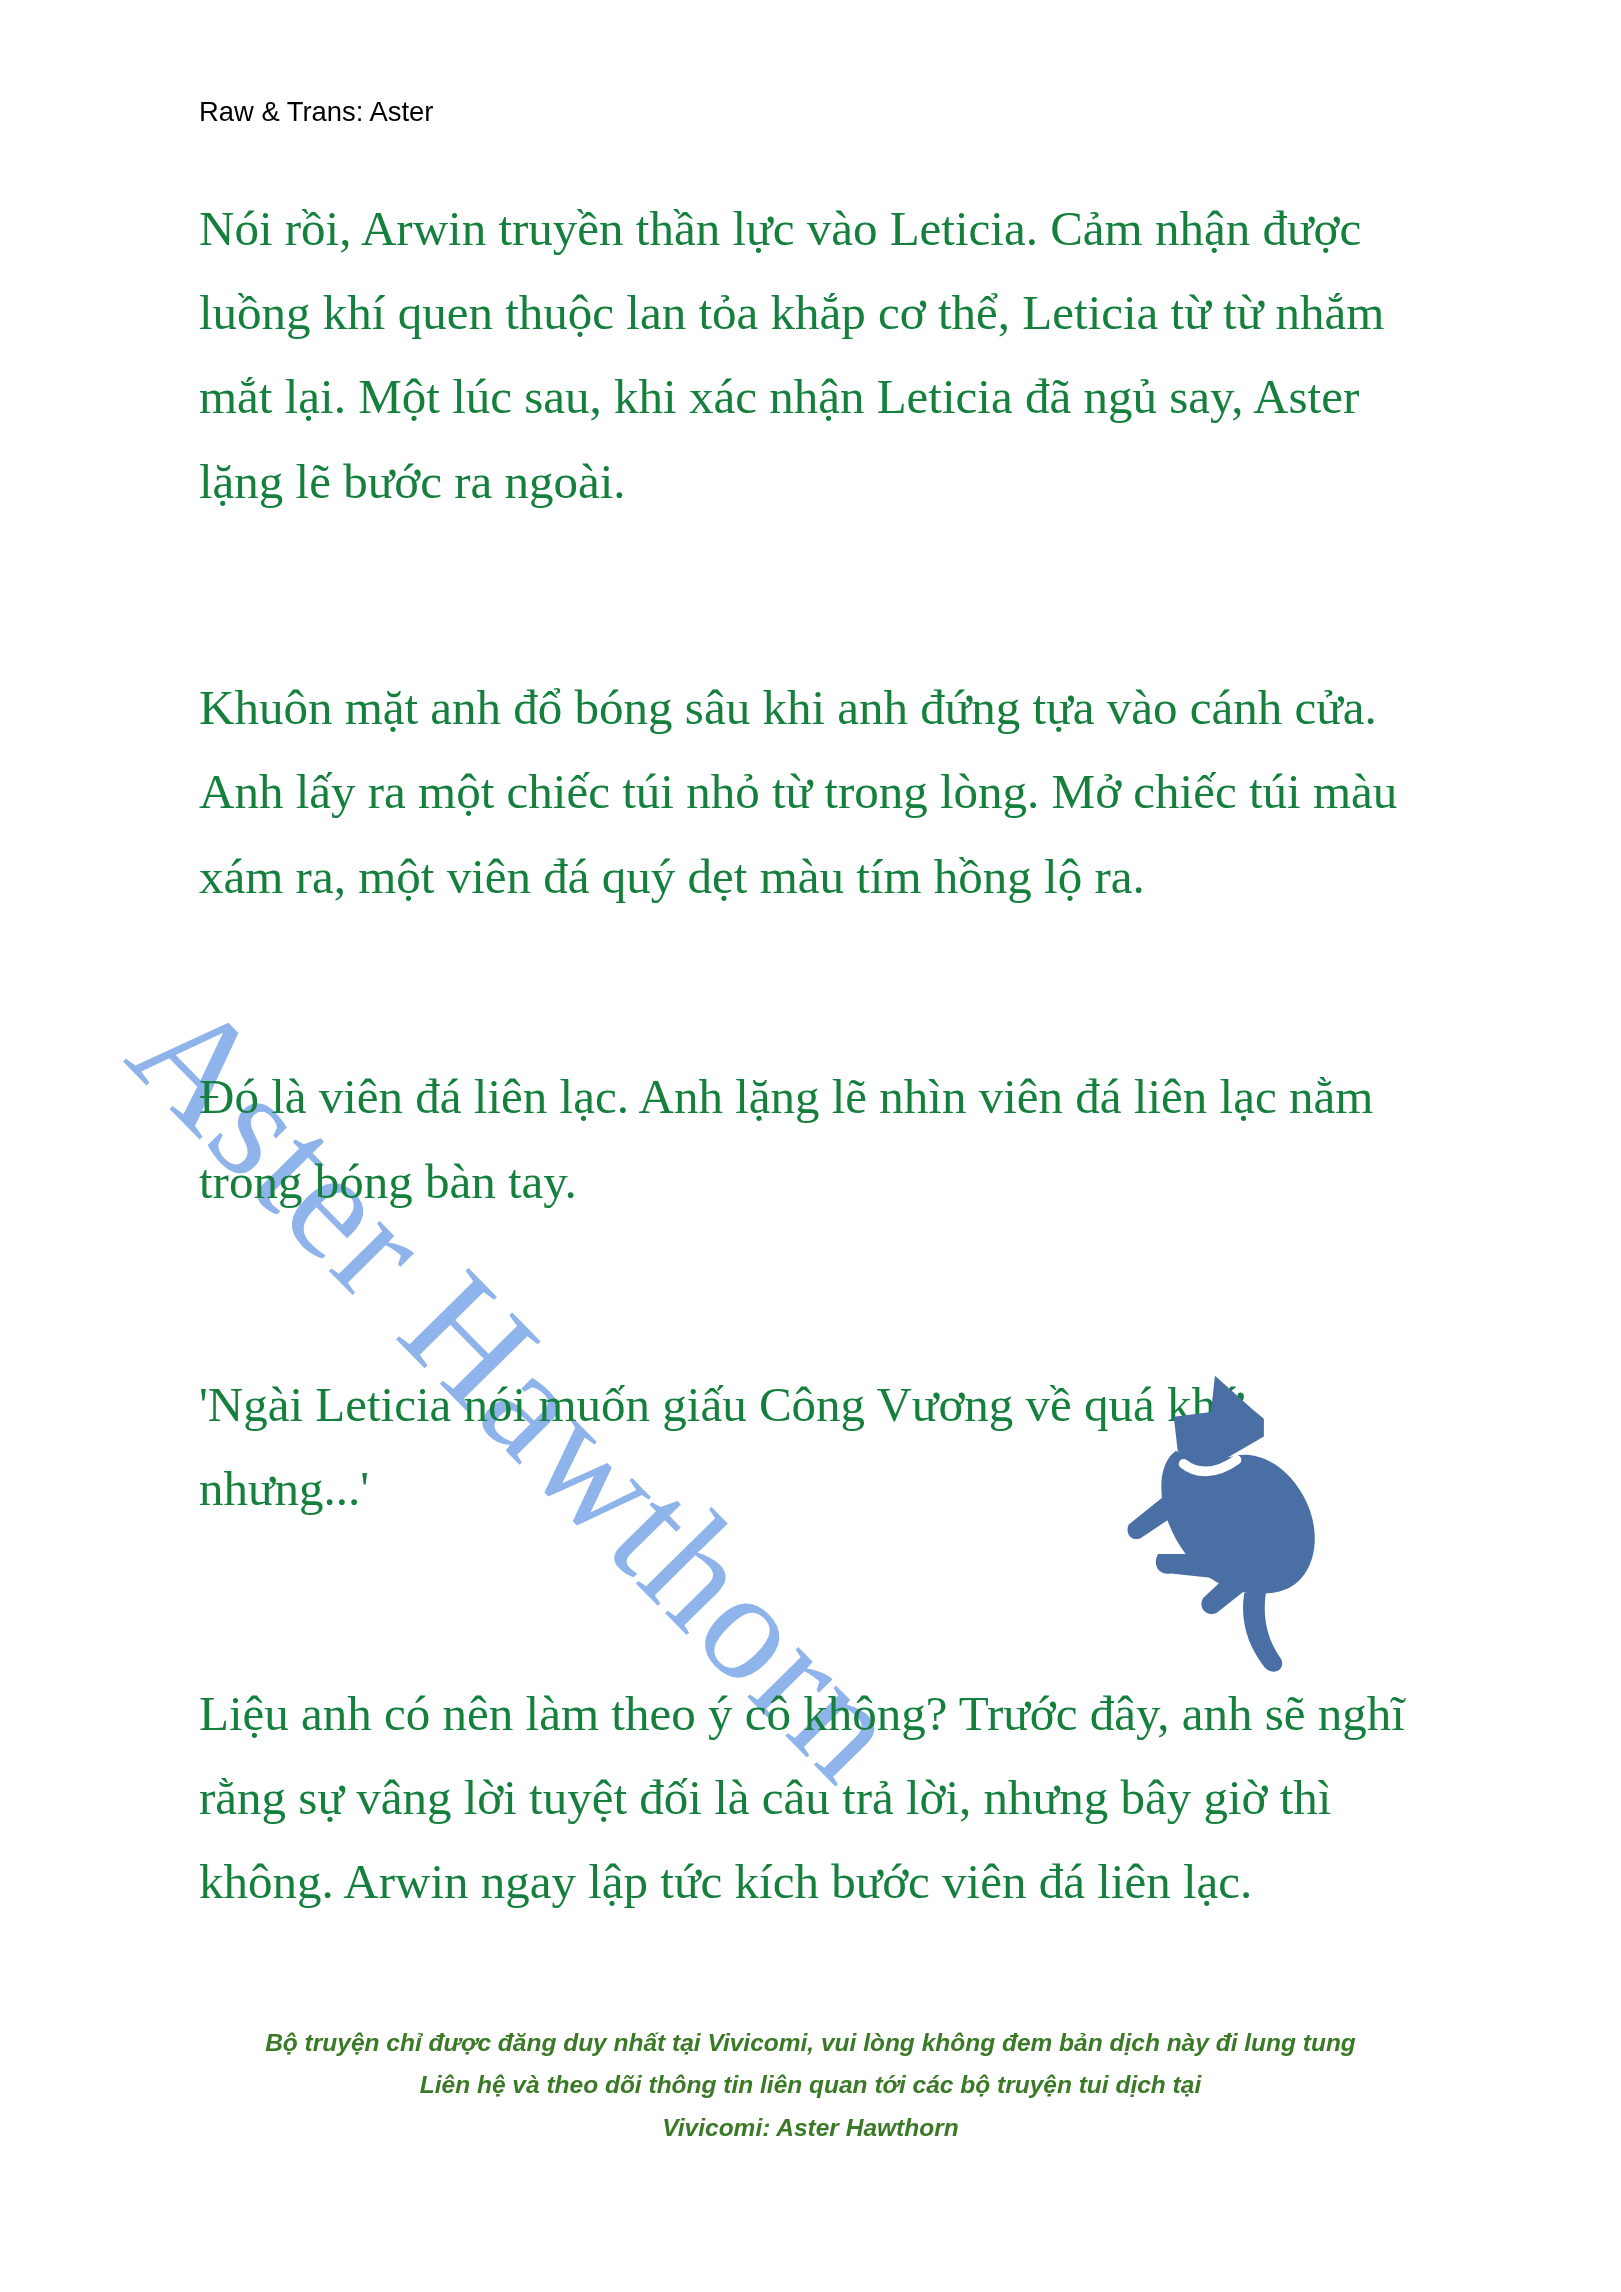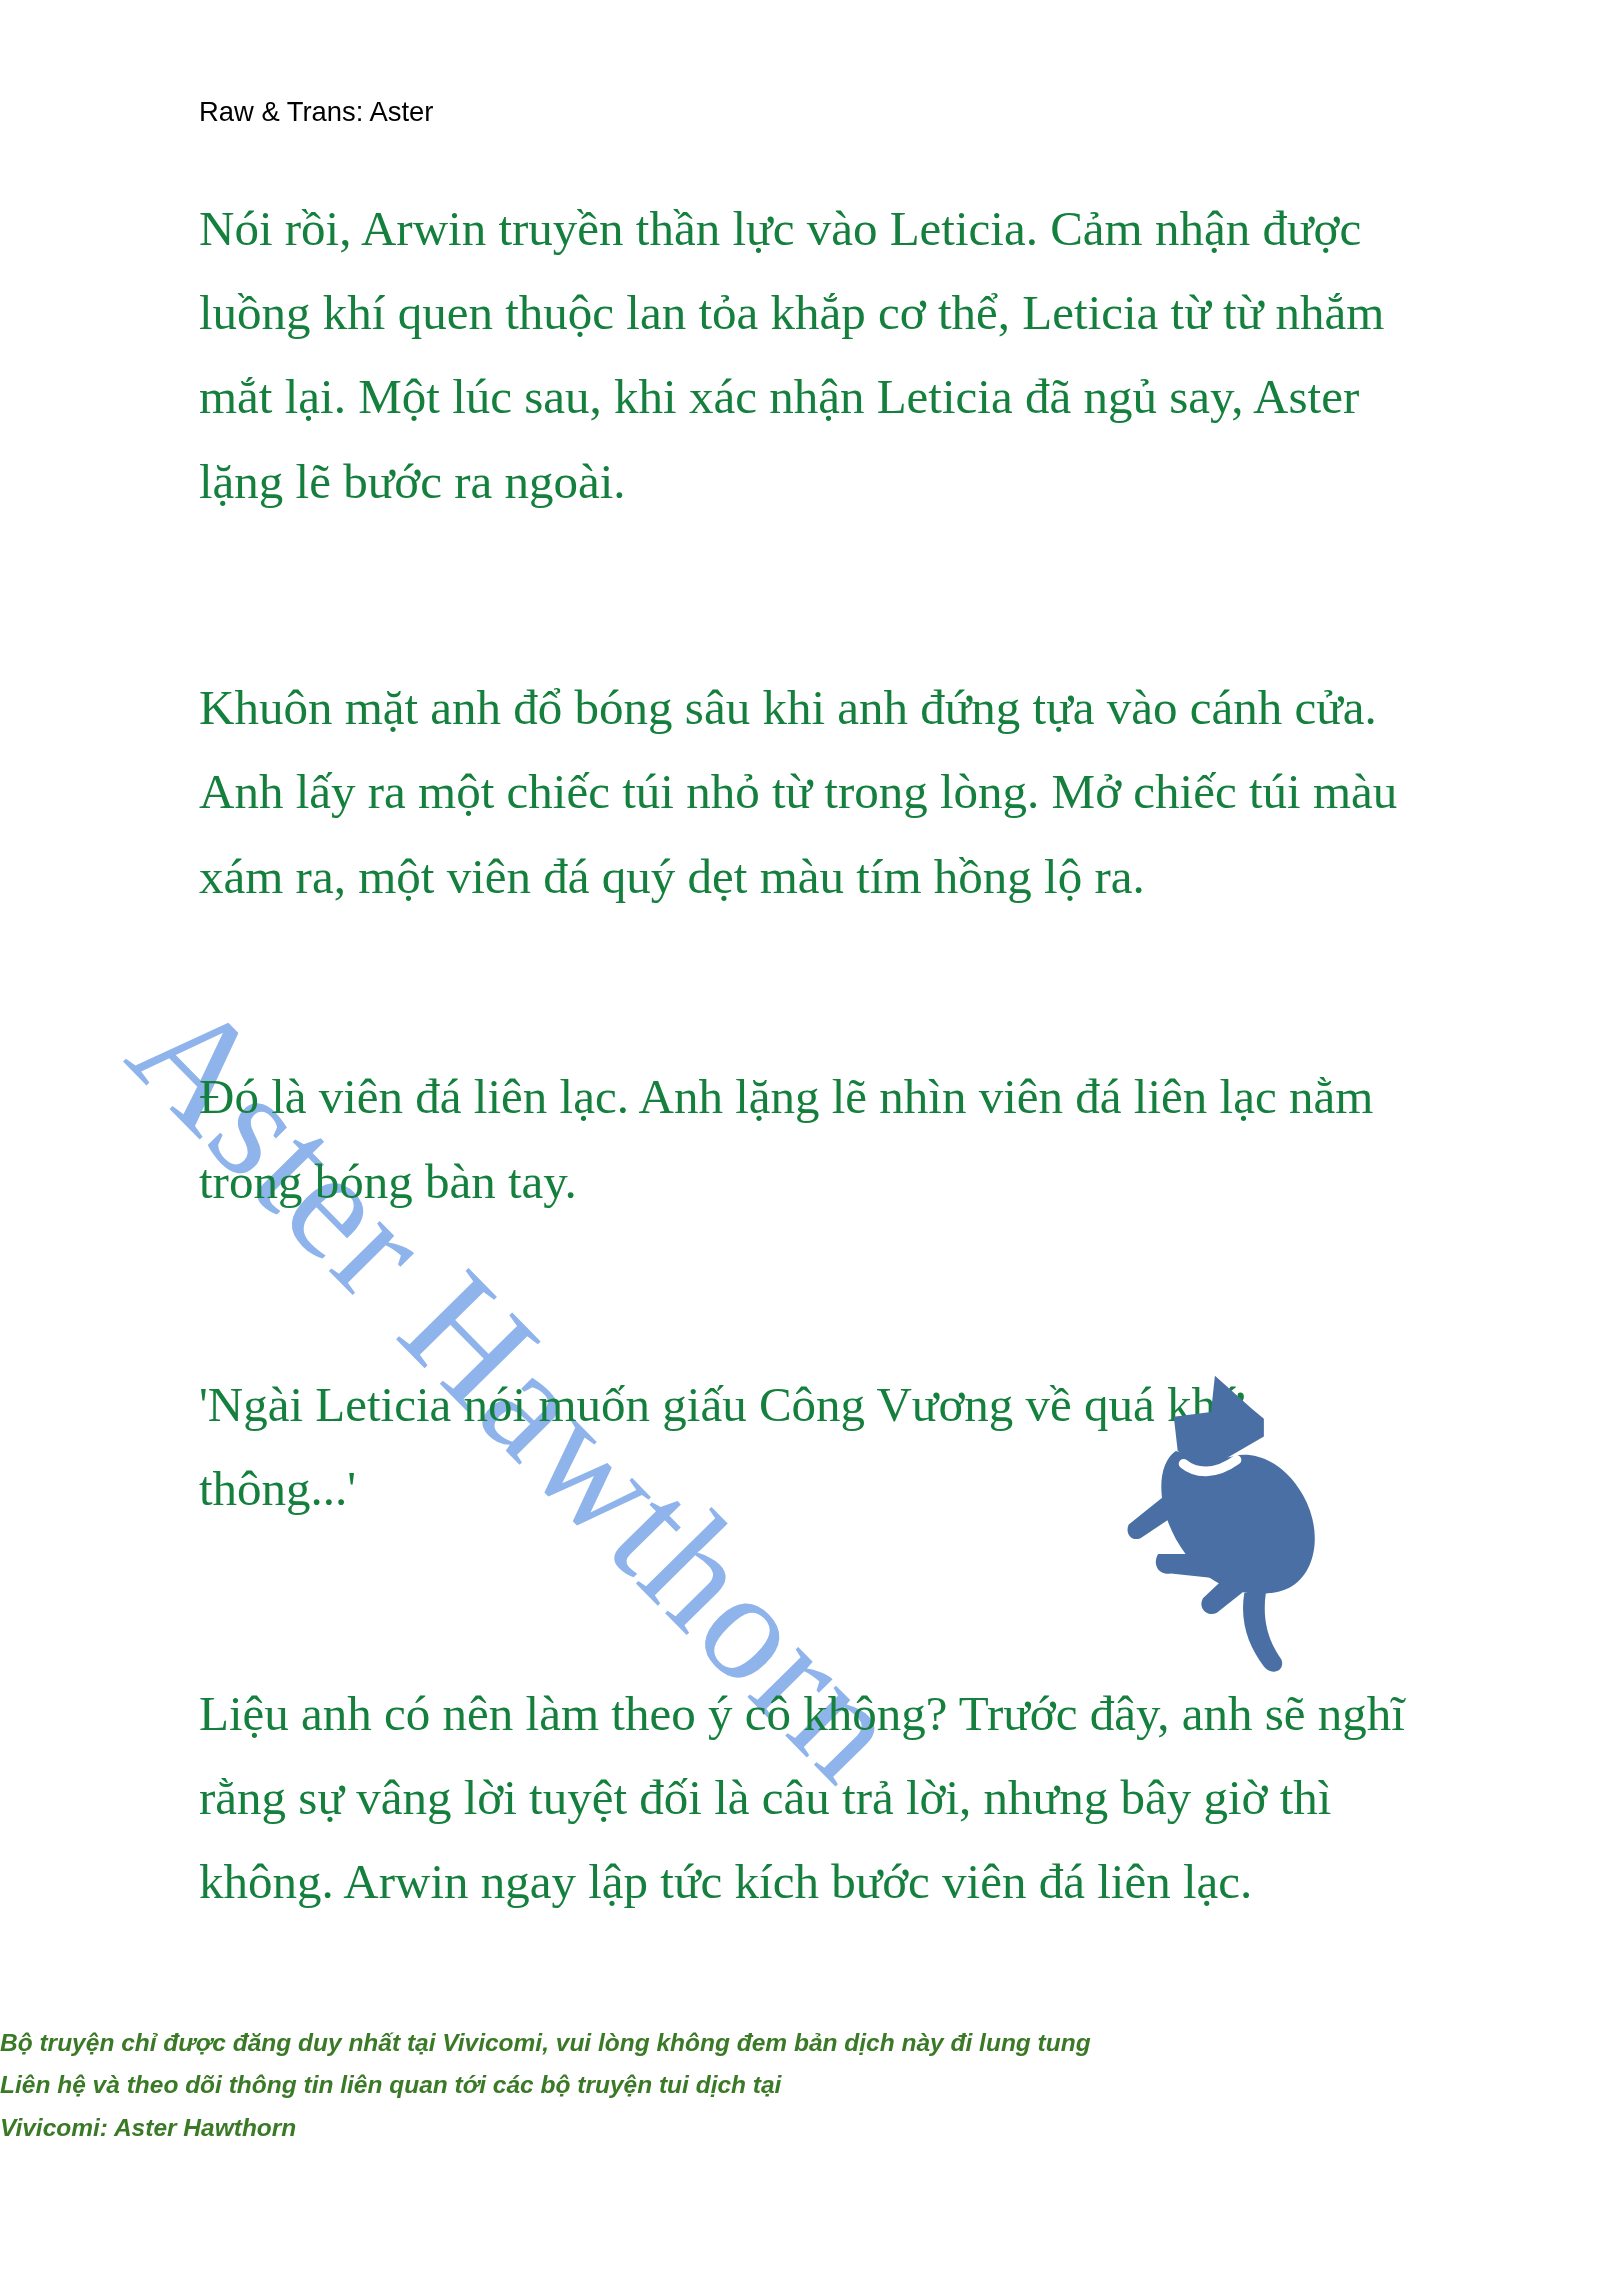--- a/index.html
+++ b/index.html
@@ -16,21 +16,21 @@
       line-height: 49px; white-space: nowrap; z-index: 2;
     }
     .watermark {
       position: absolute; left: 214px; top: 970px;
       font-family: "Liberation Serif", serif; font-size: 155px; color: #8fb4ec;
       white-space: nowrap; transform-origin: 0 0; transform: rotate(45.5deg);
       z-index: 1; line-height: 1; letter-spacing: 2px;
     }
     .cat { position: absolute; left: 1117px; top: 1358px; width: 235px; height: 333px; z-index: 3; }
     .footer-line {
-      position: absolute; left: 0; width: 1621px; 
+      position: absolute; left: 0; width: 1621px; text-align: center;
       font-family: "Liberation Sans", sans-serif; font-weight: bold; font-style: italic;
       font-size: 24.5px; color: #3a7a26; line-height: 1; white-space: nowrap;
     }
     .logo { position: absolute; left: 29px; top: 2220px; width: 225px; height: 69px; }
   </style>
 </head>
 <body>
 
 <div class="page">
 
@@ -51,21 +51,21 @@
     <div class="line" style="top:852px">xám ra, một viên đá quý dẹt màu tím hồng lộ ra.</div>
   </div>
 
   <div>
     <div class="line" style="top:1072px">Đó là viên đá liên lạc. Anh lặng lẽ nhìn viên đá liên lạc nằm</div>
     <div class="line" style="top:1157px">trong bóng bàn tay.</div>
   </div>
 
   <div>
     <div class="line" style="top:1380px">'Ngài Leticia nói muốn giấu Công Vương về quá khứ,</div>
-    <div class="line" style="top:1464px">thông...'</div>
+    <div class="line" style="top:1464px">nhưng...'</div>
   </div>
 
   <div>
     <div class="line" style="top:1689px">Liệu anh có nên làm theo ý cô không? Trước đây, anh sẽ nghĩ</div>
     <div class="line" style="top:1773px">rằng sự vâng lời tuyệt đối là câu trả lời, nhưng bây giờ thì</div>
     <div class="line" style="top:1857px">không. Arwin ngay lập tức kích bước viên đá liên lạc.</div>
   </div>
 
   <div class="cat">
     <svg width="235" height="333" viewBox="0 0 240 340" xmlns="http://www.w3.org/2000/svg">

